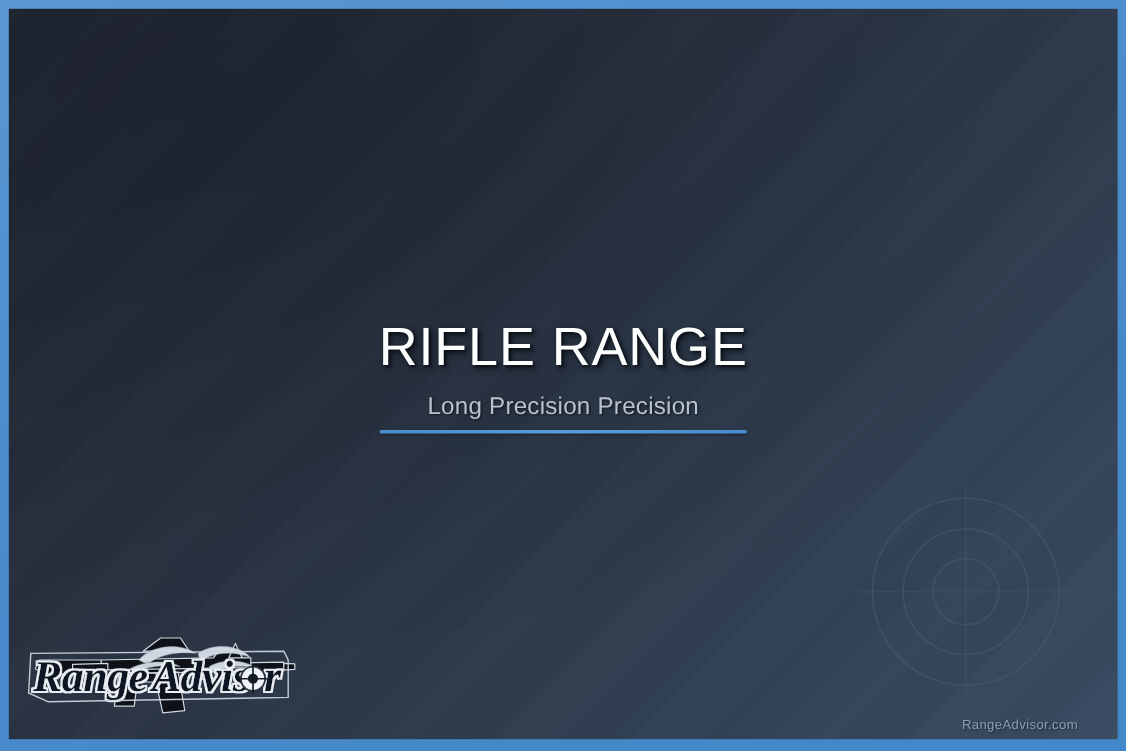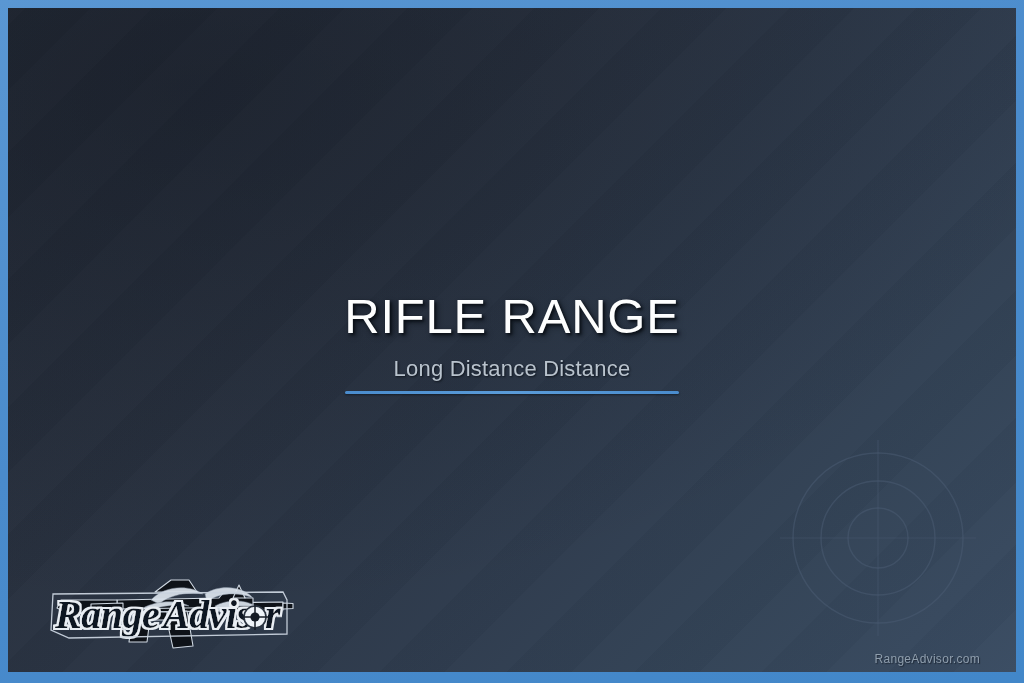--- a/index.html
+++ b/index.html
@@ -133,21 +133,20 @@
     box-shadow: 0 1px 2px rgba(8,12,20,0.55);
   }
 
   
   #brand-logo {
     position: absolute;
     left: 14px;       
     top: 552px;       
     width: 268px;
     height: 104px;
-    margin-left: 25px;
   }
 
   
   #site-watermark {
     position: absolute;
     right: 36px;
     top: 644px;      
     font-size: 12px;
     color: #8f9ead;
     letter-spacing: 0.3px;
@@ -176,21 +175,21 @@
         </g>
         <g stroke="#4a5b72" stroke-width="1.2" opacity="0.45">
           <line x1="98" y1="0" x2="98" y2="196"></line>
           <line x1="0" y1="98" x2="196" y2="98"></line>
         </g>
       </svg>
     </div>
 
     <div id="title-block">
       <div id="slide-title">RIFLE RANGE</div>
-      <div id="slide-subtitle">Long Distance Distance</div>
+      <div id="slide-subtitle">Long Precision Precision</div>
     </div>
     <div id="title-divider"></div>
 
     <div id="brand-logo">
       <svg width="268" height="104" viewBox="0 0 268 104" aria-hidden="true">
         <defs>
 
           <filter id="wm-outline" x="-25%" y="-60%" width="150%" height="220%">
             <feMorphology in="SourceAlpha" operator="dilate" radius="1.6" result="thick"></feMorphology>
             <feFlood flood-color="#e9eef4" result="wht"></feFlood>

